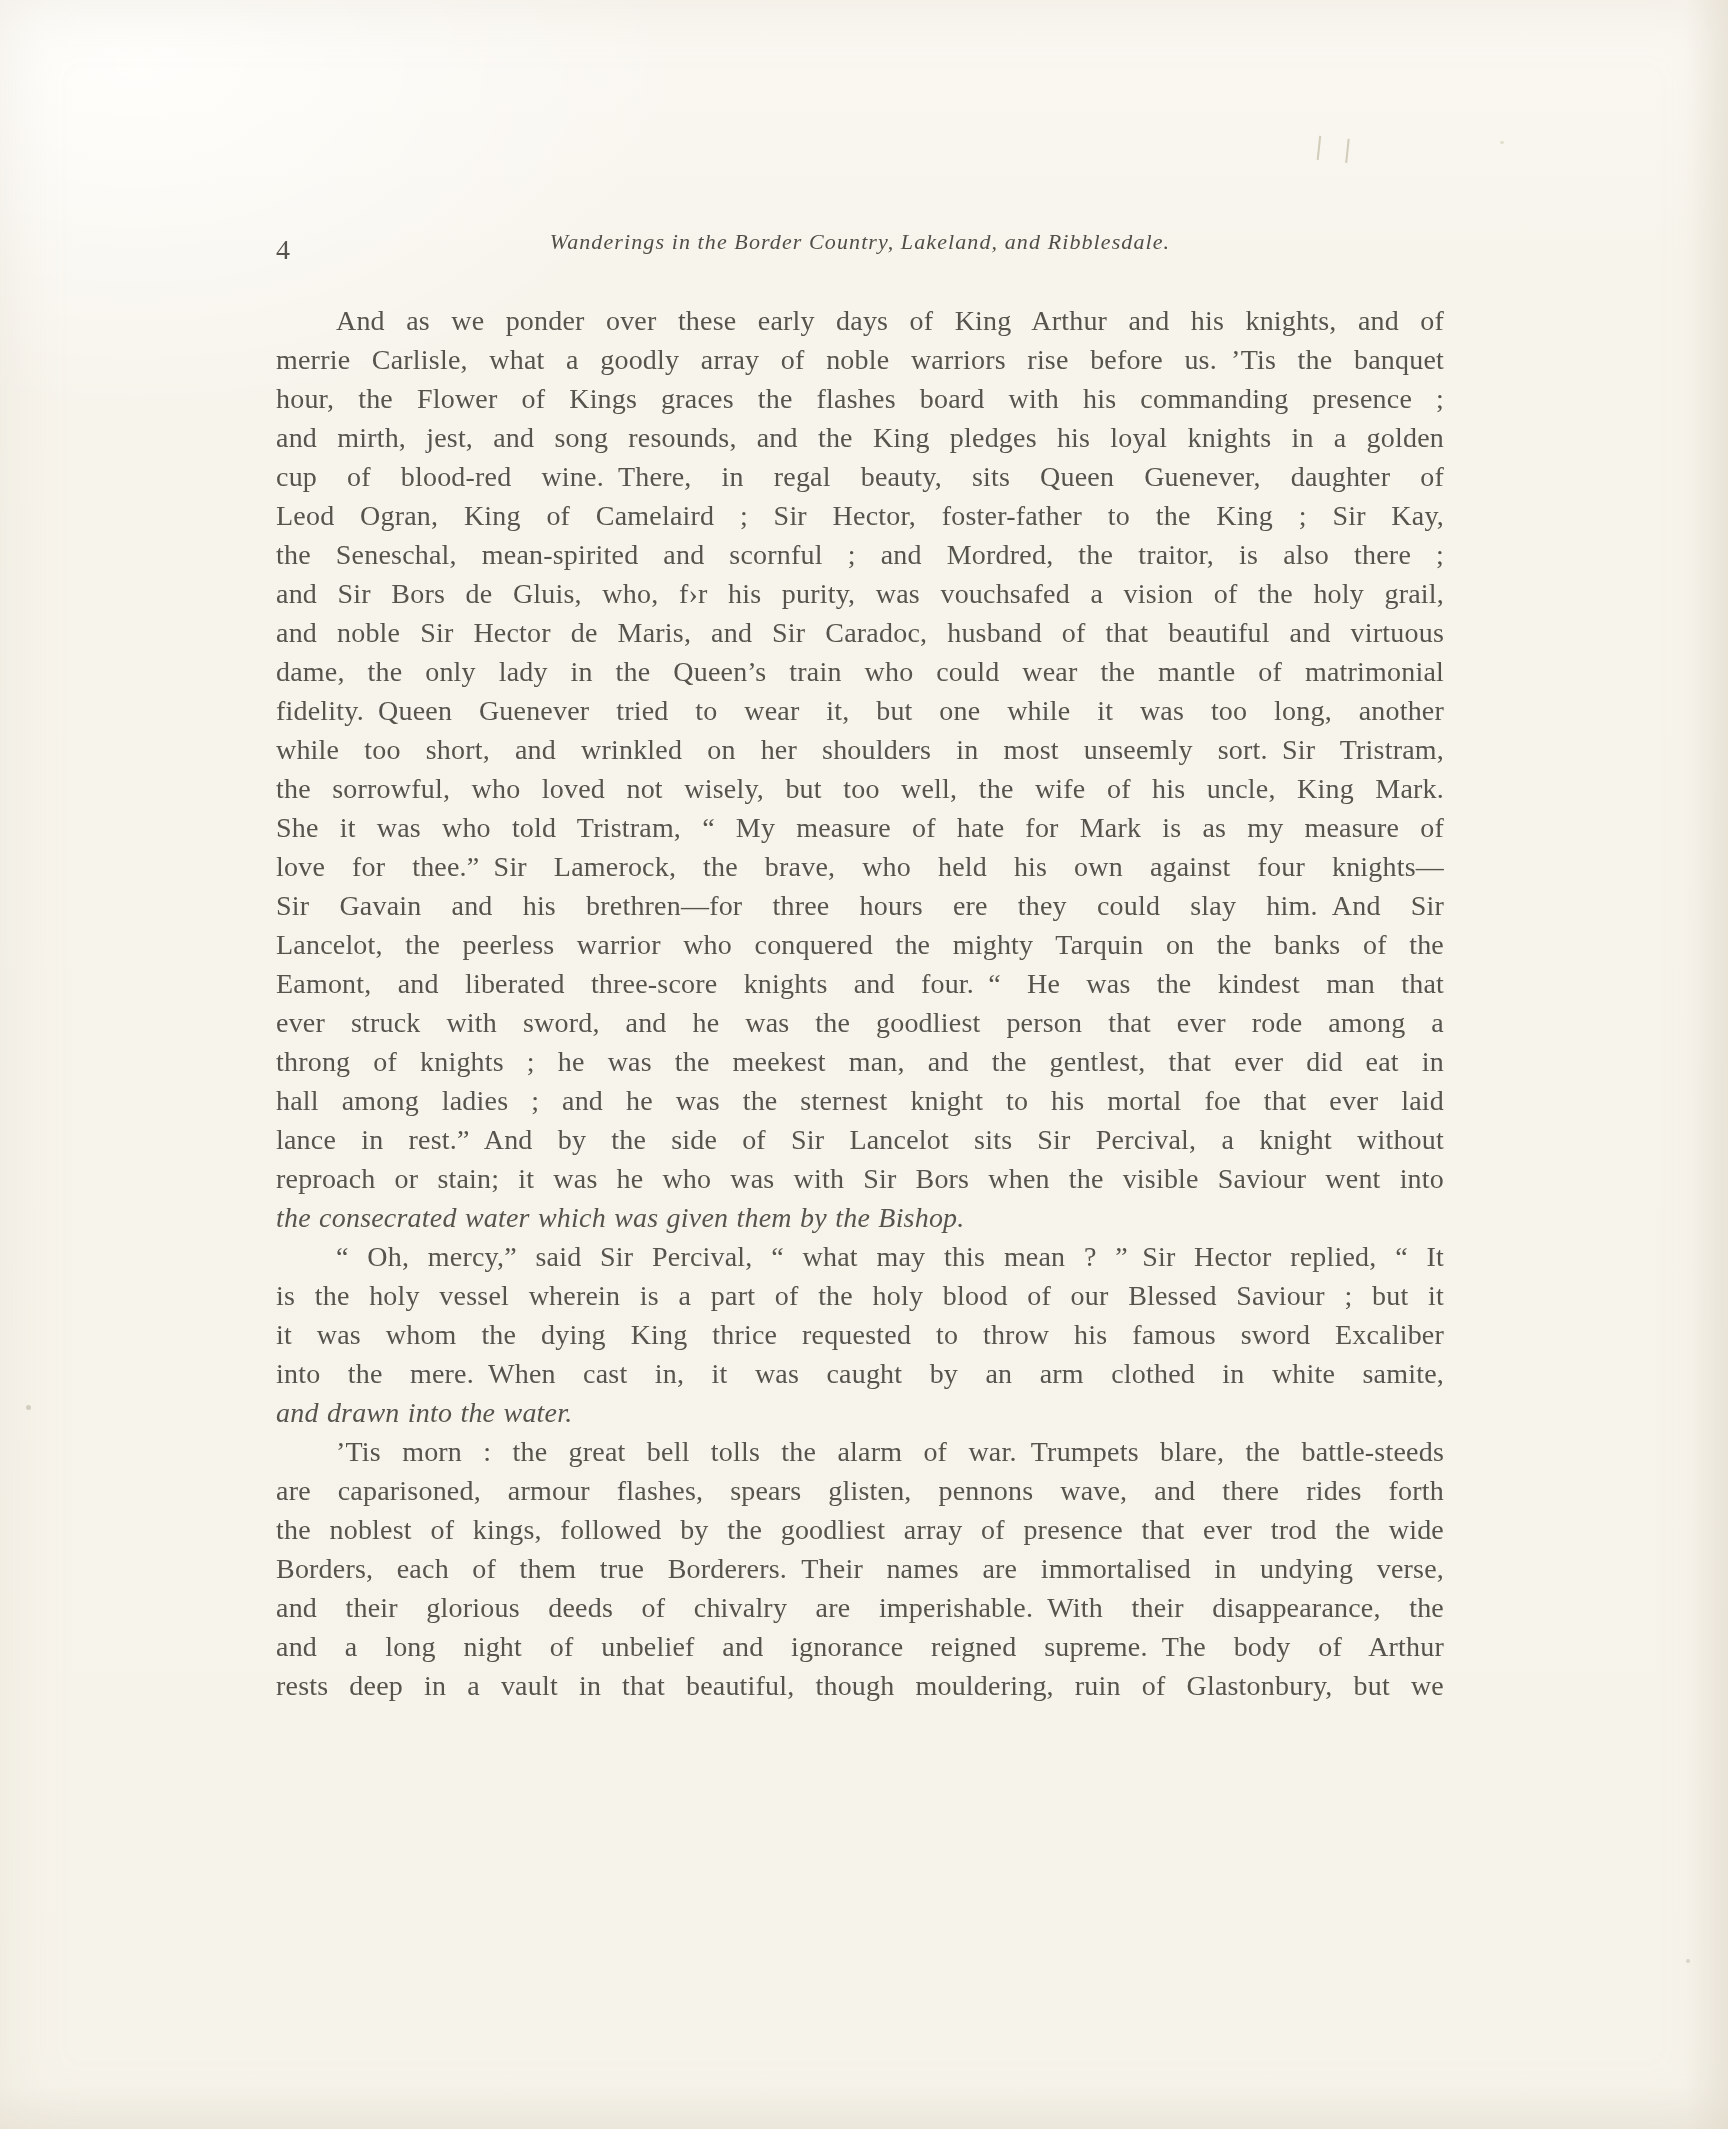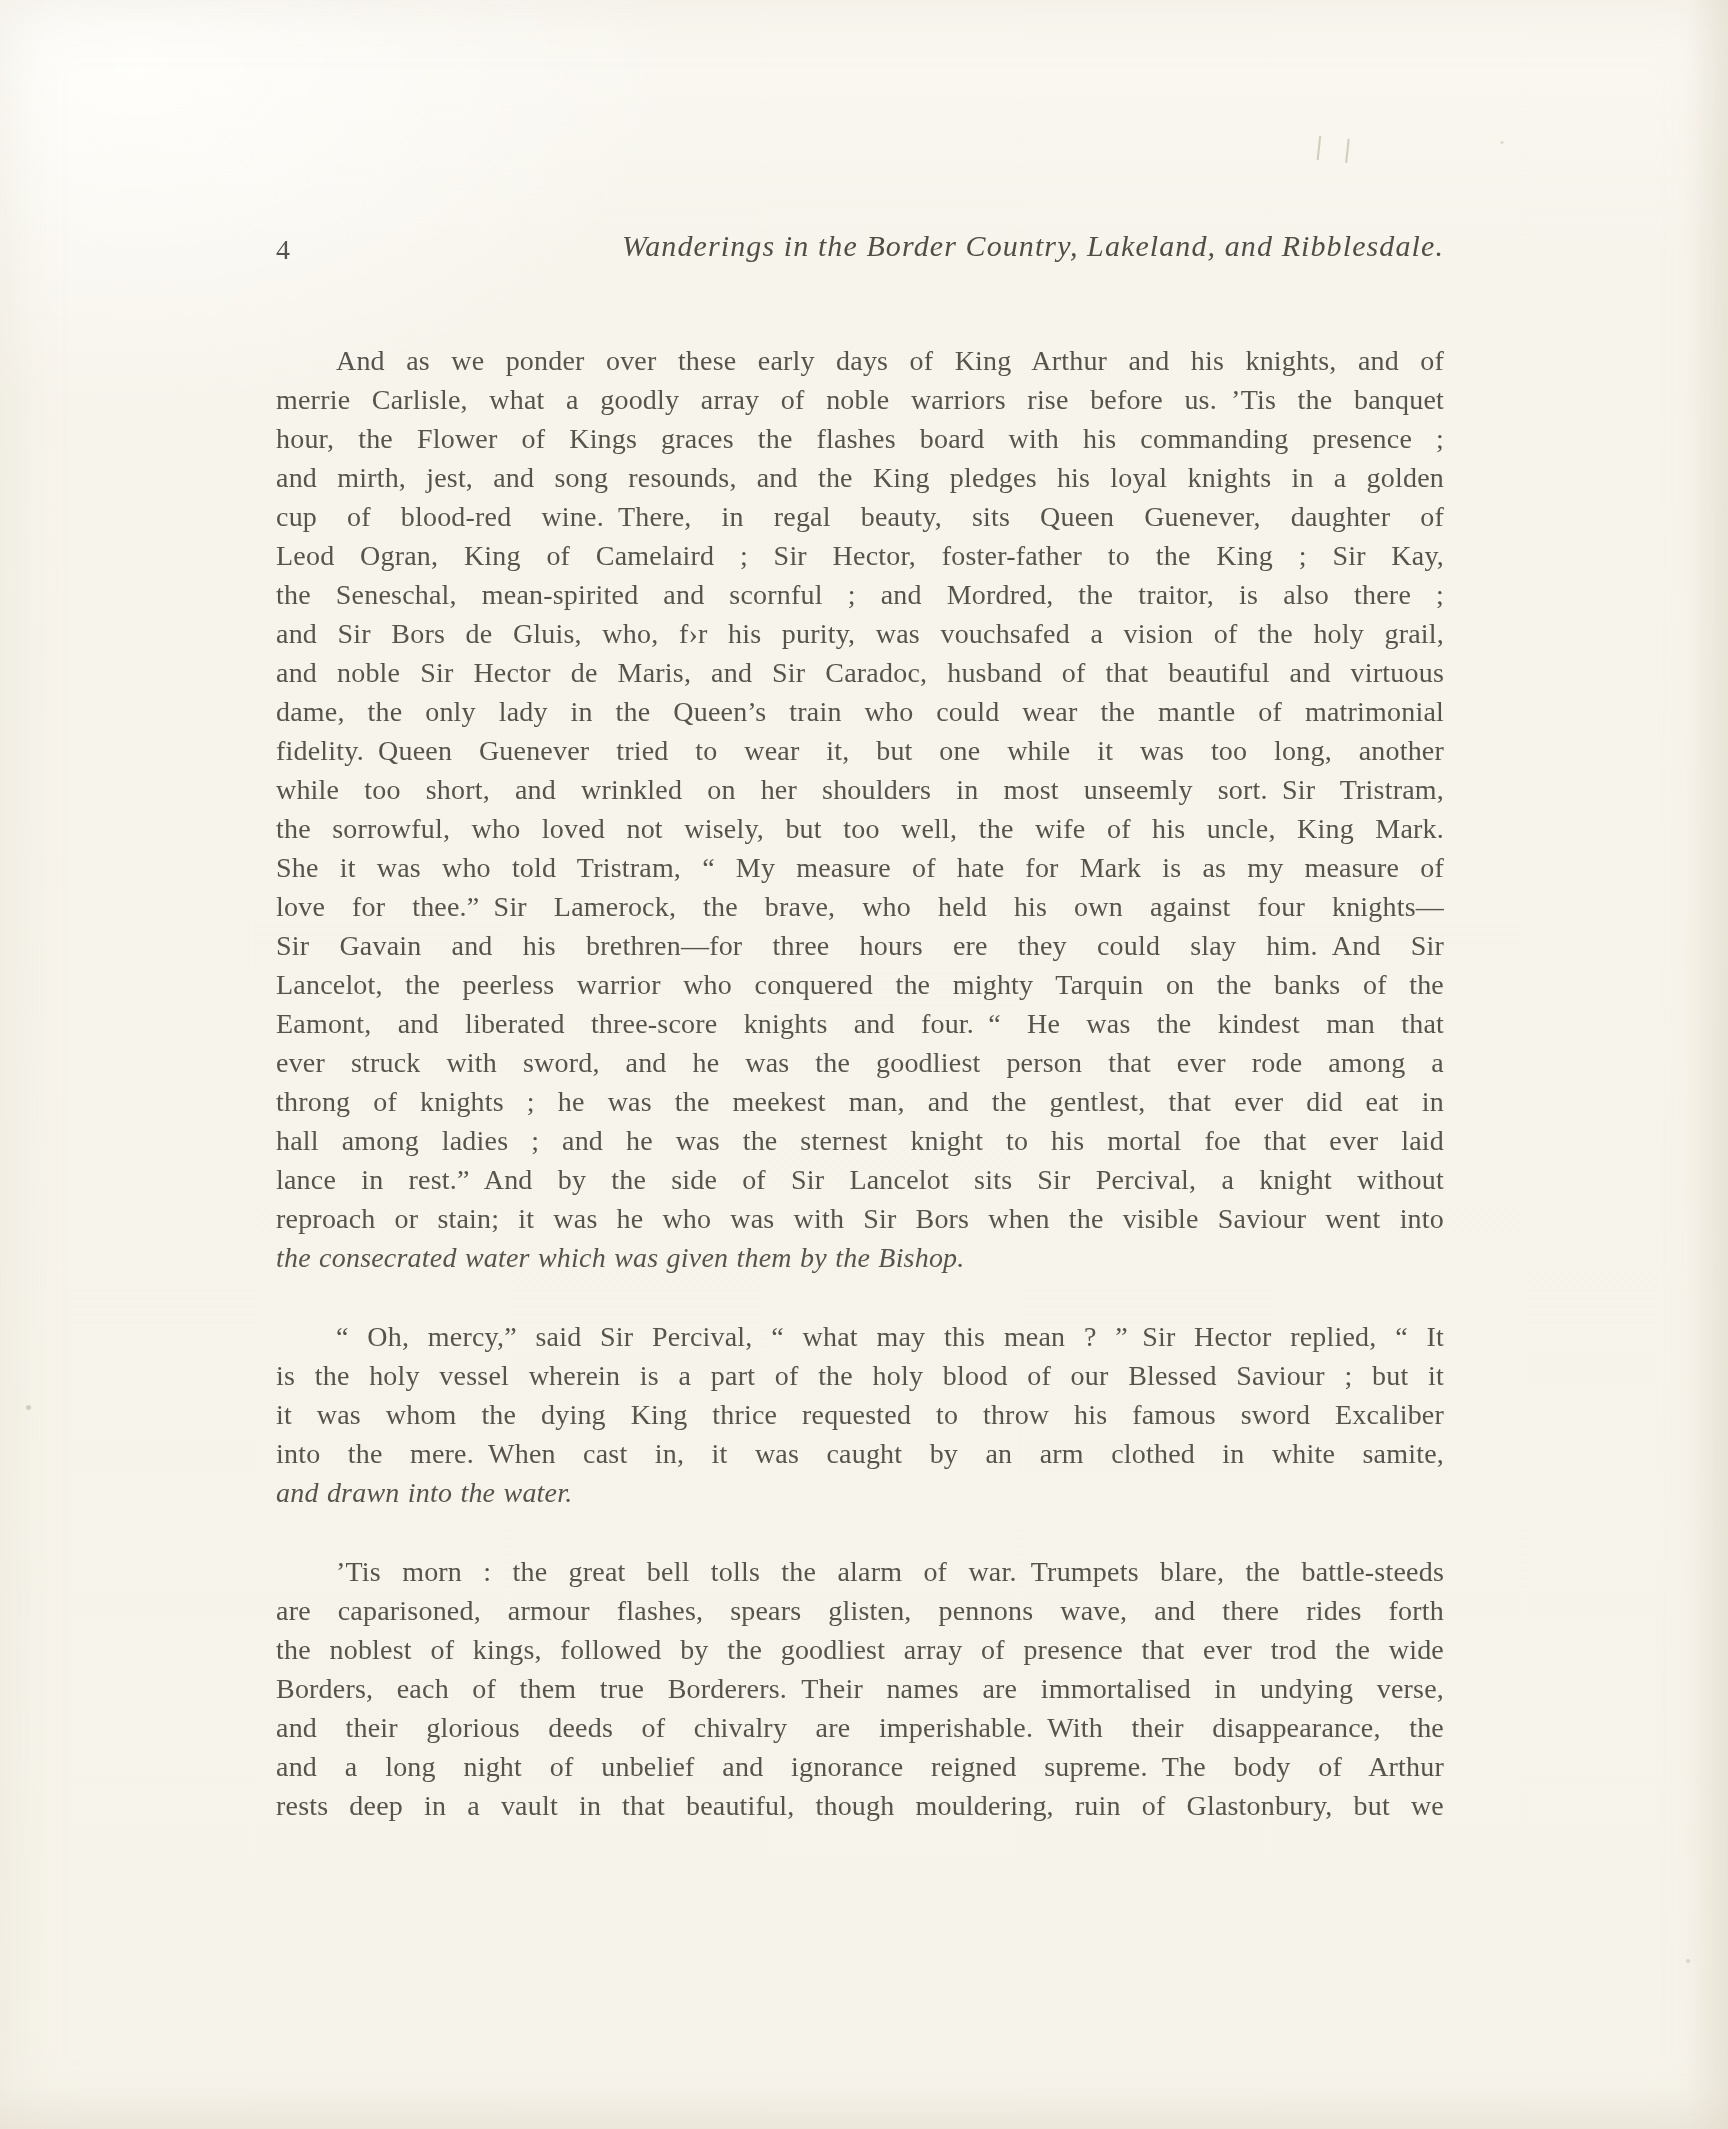--- a/index.html
+++ b/index.html
@@ -15,23 +15,23 @@
       linear-gradient(270deg, rgba(228,222,208,0.55) 0%, rgba(247,244,236,0) 2.5%),
       linear-gradient(0deg,   rgba(232,226,213,0.45) 0%, rgba(247,244,236,0) 2.0%),
       radial-gradient(ellipse 994px 639px at 8% 3%, rgba(255,255,253,0.85) 0%, rgba(255,255,253,0) 55%),
       linear-gradient(180deg, #faf8f2 0%, #f7f4ec 12%, #f6f3ea 100%);
     box-shadow: inset 0 0 64px rgba(210,200,180,0.25);
     color: #55524b;
   }
   .running-header {
     position: absolute;
     left: 276px; top: 229px; width: 1168px;
-    text-align: right;
+    text-align: center;
     font-style: italic;
-    font-size: 30px;
+    font-size: 22px;
     letter-spacing: 1.1px;
     color: #514e47;
   }
   .page-number {
     position: absolute;
     left: 276px; top: 234px;
     font-size: 28px;
     color: #56534c;
   }
   .pencil-mark {
@@ -50,21 +50,21 @@
     line-height: 39px;
     letter-spacing: 0.2px;
     word-spacing: 1.1px;
     color: #57544d;
   }
   .line {
     text-align: justify;
     text-align-last: justify;
     white-space: normal;
   }
-  .line.first { text-indent: 60px; margin-top: 40px; }
+  .line.first { text-indent: 60px; }
   .line.raglast { text-align-last: left; font-style: italic; }
   .speck {
     position: absolute;
     border-radius: 50%;
     background: rgba(150, 140, 120, 0.35);
   }
   .speck.s1 { left: 25.6px;  top: 1405px; width: 5px; height: 5px; }
   .speck.s2 { left: 1686px; top: 1959px; width: 3.6px; height: 3.6px; background: rgba(200,195,180,0.6); }
   .speck.s3 { left: 1500px; top: 141px;  width: 4.3px; height: 2.8px; background: rgba(190,182,150,0.35); }
 </style>

